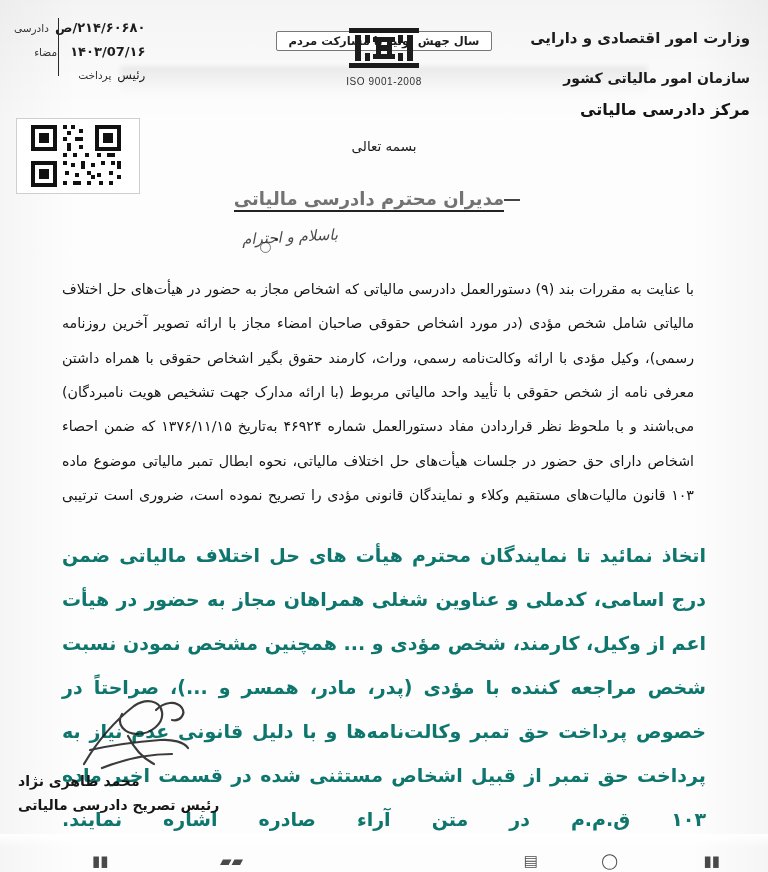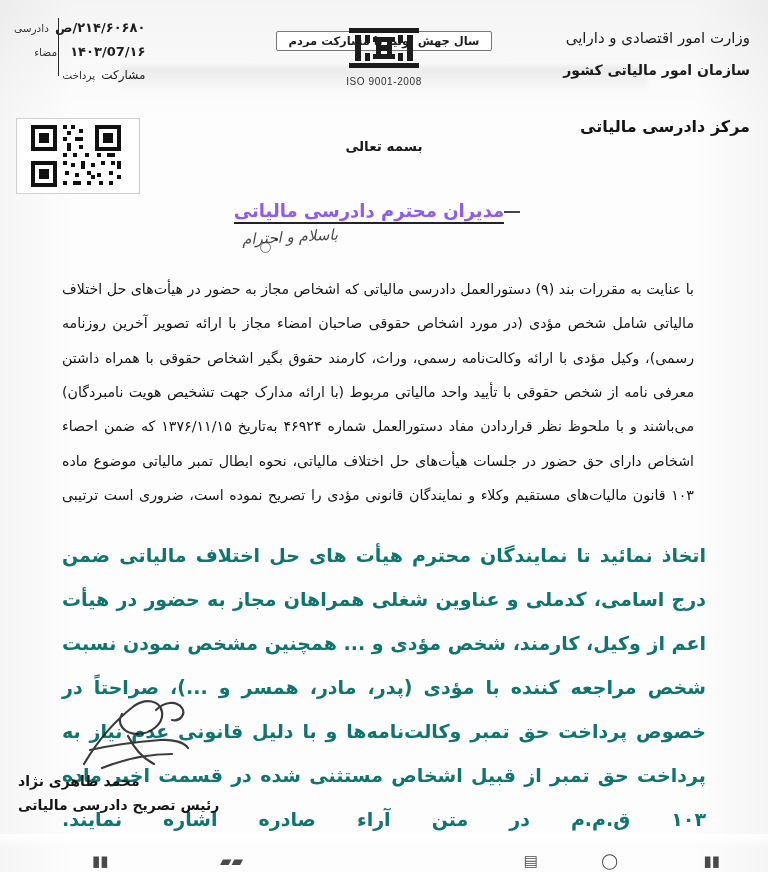--- a/index.html
+++ b/index.html
@@ -43,29 +43,29 @@
 
   .hdr-right {
     position: absolute;
     top: 16px;
     right: 18px;
     text-align: right;
     line-height: 1.9;
   }
   .hdr-right .l1 {
     font-size: 15px;
-    font-weight: normal;
+    font-weight: bold;
     letter-spacing: .5px;
     color: #1b1b1b;
   }
   .hdr-right .l2 {
     font-size: 14px;
     font-weight: bold;
     color: #1b1b1b;
-    margin-top: 4px;
+    margin-top: 12px;
   }
 
   .hdr-left-meta {
     position: absolute;
     top: 8px;
     left: 14px;
     text-align: left;
     direction: rtl;
     font-size: 12.5px;
     line-height: 1.85;
@@ -155,21 +155,20 @@
 
   
   .center-org {
     position: absolute;
     top: 100px;
     right: 18px;
     font-size: 16px;
     font-weight: bold;
     color: #151515;
     letter-spacing: .4px;
-    margin-top: 17px;
   }
 
   
   .qr {
     position: absolute;
     top: 118px;
     left: 16px;
     width: 122px;
     height: 74px;
     background: #fff;
@@ -178,33 +177,33 @@
   }
   .qr svg { display:block; }
 
   
   .besmeh {
     position: absolute;
     top: 138px;
     left: 0; right: 0;
     text-align: center;
     font-size: 13.5px;
-    font-weight: bold;
+    font-weight: normal;
     color: #1a1a1a;
   }
 
   .addressee {
     position: absolute;
-    top: 200px;
+    top: 188px;
     right: 0;
     left: 0;
     text-align: center;
     font-size: 18px;
     font-weight: bold;
-    color: #8b5cf6;
+    color: #737373;
     letter-spacing: .2px;
   }
   .addressee .under {
     border-bottom: 2px solid #222;
     padding-bottom: 1px;
   }
   .addressee .dash {
     display: inline-block;
     width: 16px;
     border-bottom: 2px solid #444;
@@ -353,21 +352,21 @@
     <div class="hdr-left-meta">
       <div class="meta-row">
         <span class="meta-val">۲۱۴/۶۰۶۸۰/ص</span>
         <span class="meta-label">دادرسی</span>
       </div>
       <div class="meta-row">
         <span class="meta-val">۱۴۰۳/07/۱۶</span>
         <span class="meta-label">امضاء</span>
       </div>
       <div class="meta-row">
-        <span class="meta-val" style="font-weight:normal;font-size:12px">مشارکت</span>
+        <span class="meta-val" style="font-weight:normal;font-size:12px">رئیس</span>
         <span class="meta-label">پرداخت</span>
       </div>
       <div class="meta-sep"></div>
     </div>
 
     <div class="smudge"></div>
   </div>
 
   <div class="center-org">مرکز دادرسی مالیاتی</div>
 

